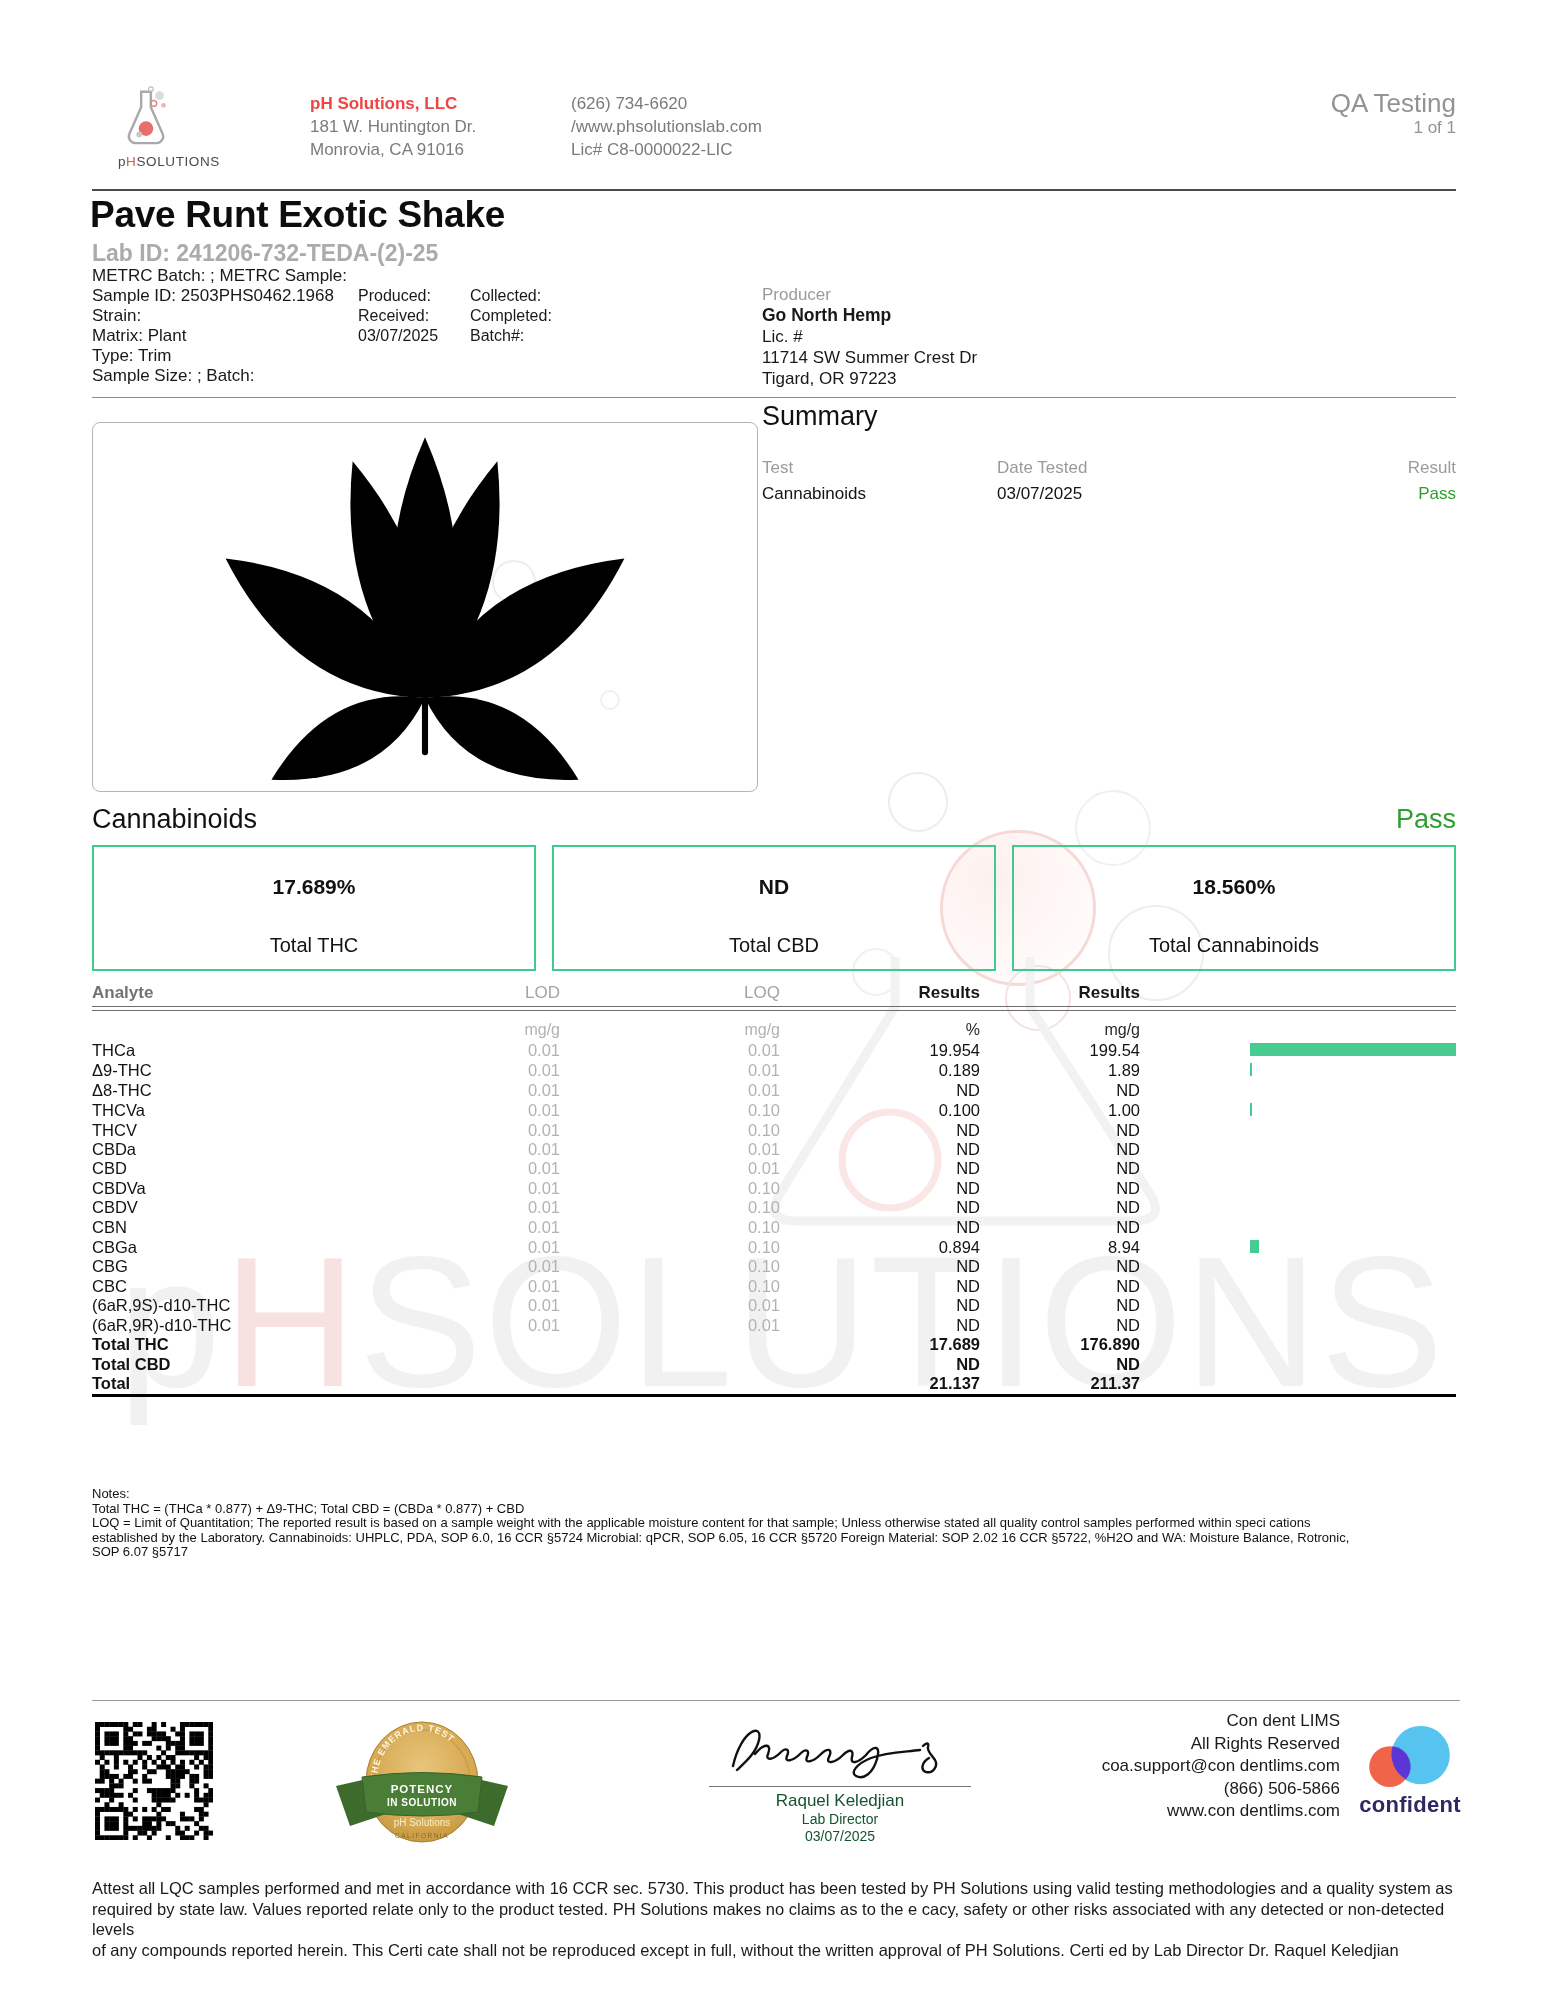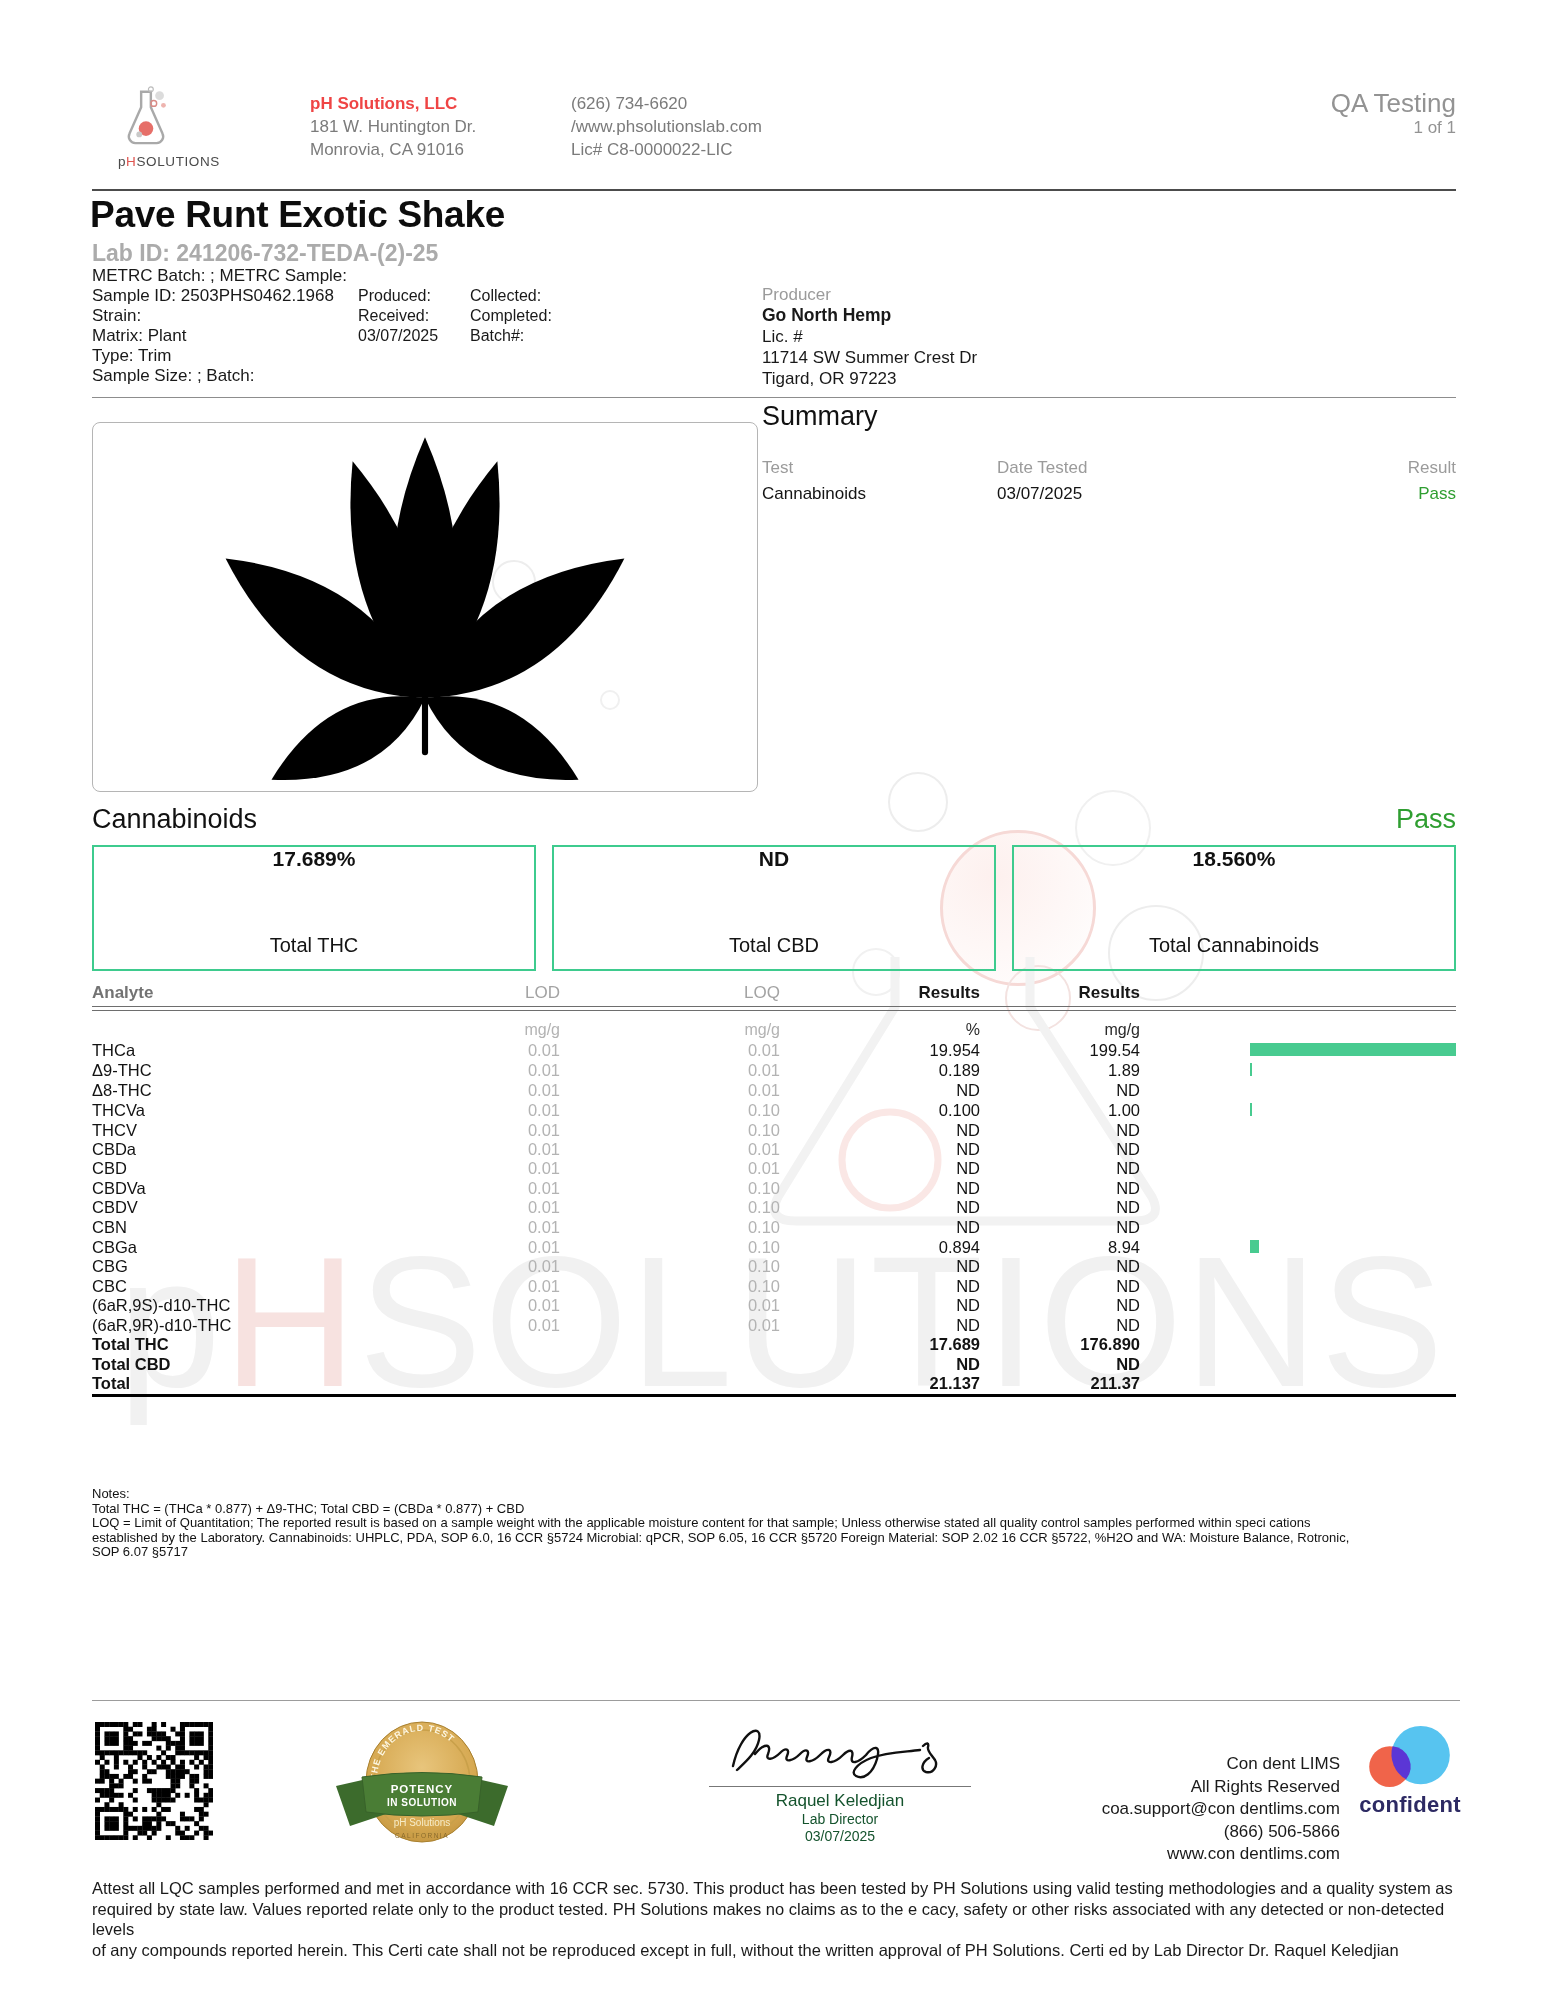--- a/index.html
+++ b/index.html
@@ -42,21 +42,21 @@
   .summary-table{left:762px;top:458px;width:694px;font-size:17px;}
   .sum-head,.sum-row{display:grid;grid-template-columns:235px 1fr 110px;}
   .sum-head{color:#9b9b9b;}
   .sum-row{margin-top:6px;color:#141414;}
   .sum-head :nth-child(3),.sum-row :nth-child(3){text-align:right;}
   .pass{color:var(--pass,#2f9e31);}
   
   .cann-head{left:92px;top:804px;width:1364px;display:flex;justify-content:space-between;font-size:27px;color:#111;}
   .boxes{left:92px;top:845px;width:1364px;display:grid;grid-template-columns:1fr 1fr 1fr;gap:16px;}
   .gbox{height:122px;border:2.5px solid var(--accent,#3ecb8e);display:flex;flex-direction:column;justify-content:space-between;text-align:center;background:transparent;}
-  .gbox .v{font-size:21px;font-weight:700;color:#111;padding-top:0;}
+  .gbox .v{font-size:21px;font-weight:700;color:#111;padding-top:28px;}
   .gbox .l{font-size:20px;color:#141414;padding-bottom:12px;}
   
   .atable{left:92px;top:982px;width:1364px;}
   .thead,.tunits,.trow{display:grid;grid-template-columns:300px 168px 220px 200px 160px 1fr;align-items:baseline;}
   .thead{font-size:17px;line-height:22px;}
   .thead .hA{font-weight:700;color:#737373;}
   .thead .hG{color:#a3a3a3;text-align:right;}
   .thead .hR{font-weight:700;color:#171717;text-align:right;}
   .dbl{height:3px;border-top:1px solid #6e6e6e;border-bottom:1.5px solid #6e6e6e;margin-top:2px;}
   .tunits{font-size:16px;line-height:20px;margin-top:9px;}
@@ -74,21 +74,21 @@
   .notes{left:92px;top:1487px;width:1372px;font-size:13px;line-height:14.6px;color:#121212;}
   
   .rule-footer{left:92px;top:1700px;width:1368px;border-top:1.5px solid #9c9c9c;}
   .qr{left:95px;top:1722px;}
   .badge{left:328px;top:1720px;}
   .sig-block{left:700px;top:1716px;width:280px;text-align:center;color:#14532d;}
   .sig-line{border-top:1px solid #777;width:262px;margin:0 auto 4px auto;}
   .sig-name{font-size:17px;line-height:20px;}
   .sig-title{font-size:14px;line-height:17px;}
   .sig-date{font-size:14px;line-height:17px;}
-  .lims{left:1010px;top:1753px;width:330px;text-align:right;font-size:17px;line-height:22.5px;color:#1a1a1a;}
+  .lims{left:1010px;top:1710px;width:330px;text-align:right;font-size:17px;line-height:22.5px;color:#1a1a1a;}
   .confident{left:1350px;top:1722px;width:120px;text-align:center;}
   .confident .word{font-size:22px;font-weight:600;color:var(--navy,#2d2a63);margin-top:-2px;letter-spacing:.3px;}
   .attest{left:92px;top:1878px;width:1376px;font-size:16.5px;line-height:20.5px;color:#1a1a1a;}
 </style>
 </head>
 <body>
 
 <div class="page" style="--accent: #3ecb8e; --bar: #48cb90; --pass: #2f9e31; --navy: #2d2a63;">
 
   <div class="wm wm-text"><span>p</span><span class="wm-h">H</span><span>SOLUTIONS</span></div>

